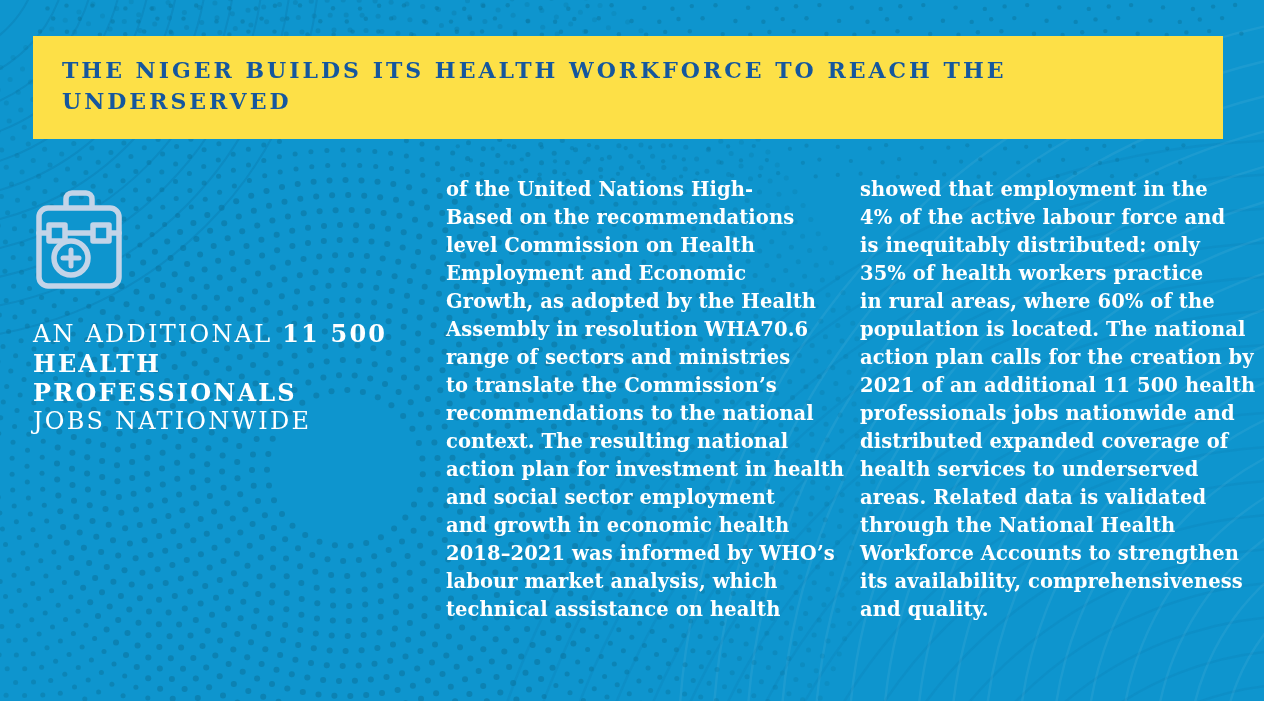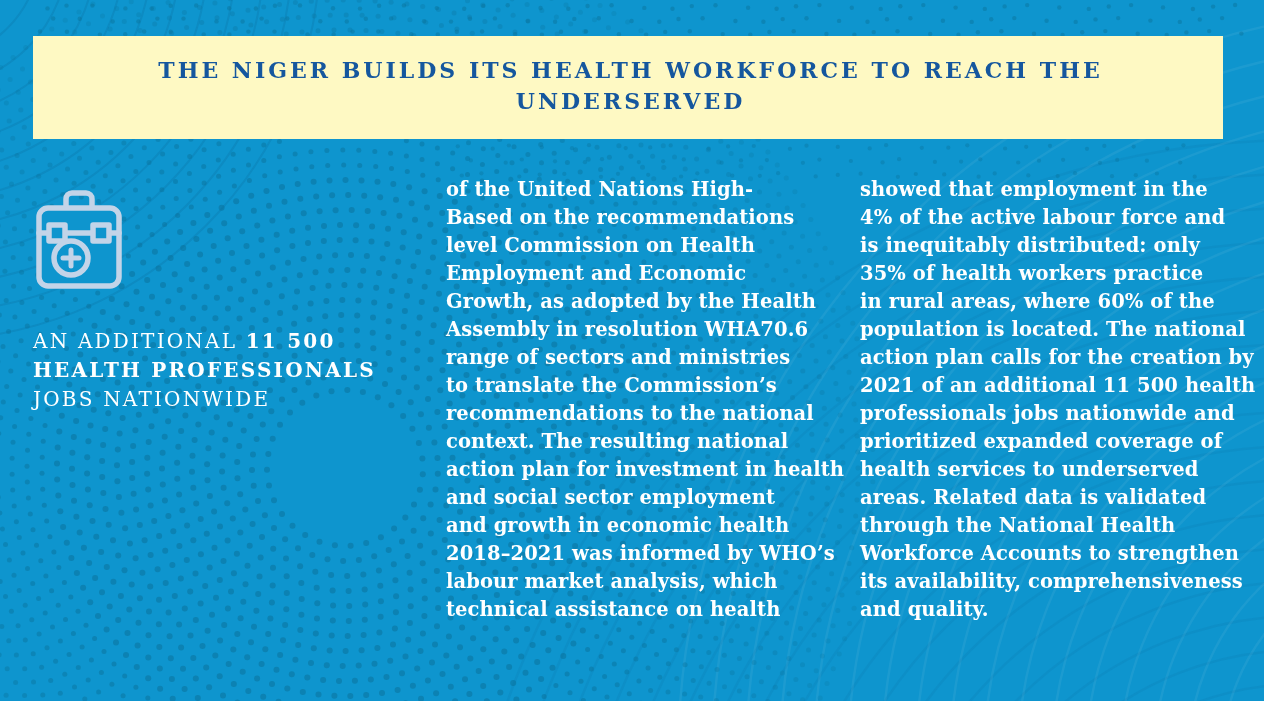--- a/index.html
+++ b/index.html
@@ -4,33 +4,32 @@
 <style>
   html,body{margin:0;padding:0;}
   body{
     width:1264px;height:701px;position:relative;overflow:hidden;
     background:#0E95CE;
     font-family:"DejaVu Serif","Liberation Serif",serif;
   }
   #bg{position:absolute;left:0;top:0;width:1264px;height:701px;display:block;}
   .banner{
     position:absolute;left:33px;top:36px;width:1190px;height:103px;
-    background:#fef9c3;
-    text-align:center;
+    background:#fde047;
   }
   .title{
     margin:0;padding:19px 24px 0 29px;
     font-size:22px;line-height:31px;font-weight:bold;
     letter-spacing:3px;color:#15579E;
   }
   .stat-block{position:absolute;left:33px;top:190px;width:400px;}
   .kit-icon{display:block;margin-left:2px;}
   .stat-text{
-    margin-top:37px;
-    font-size:20px;line-height:29px;color:#FFFFFF;letter-spacing:2.2px;
+    margin-top:29px;
+    font-size:24px;line-height:29px;color:#FFFFFF;letter-spacing:2.2px;
   }
   .stat-text .light{font-weight:normal;}
   .stat-text .bold{font-weight:bold;}
   .col{
     position:absolute;top:176px;width:405px;
     color:#FFFFFF;font-weight:bold;font-size:19.5px;line-height:28px;
     white-space:nowrap;letter-spacing:0.1px;
   }
   #col1{left:446px;}
   #col2{left:860px;}
@@ -2432,20 +2431,20 @@
 <div class="col" id="col2">
     <div>showed that employment in the</div>
     <div>4% of the active labour force and</div>
     <div>is inequitably distributed: only</div>
     <div>35% of health workers practice</div>
     <div>in rural areas, where 60% of the</div>
     <div>population is located. The national</div>
     <div>action plan calls for the creation by</div>
     <div>2021 of an additional 11 500 health</div>
     <div>professionals jobs nationwide and</div>
-    <div>prioritized expanded coverage of</div>
+    <div>distributed expanded coverage of</div>
     <div>health services to underserved</div>
     <div>areas. Related data is validated</div>
     <div>through the National Health</div>
     <div>Workforce Accounts to strengthen</div>
     <div>its availability, comprehensiveness</div>
     <div>and quality.</div>
   </div>
 
 </body></html>

